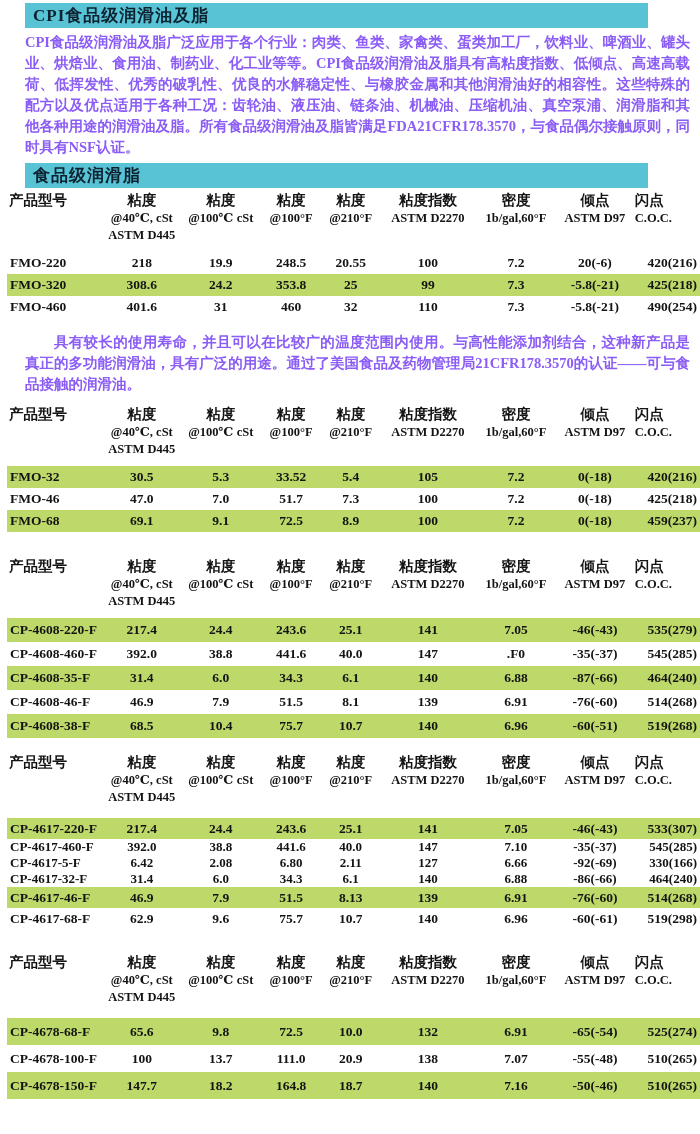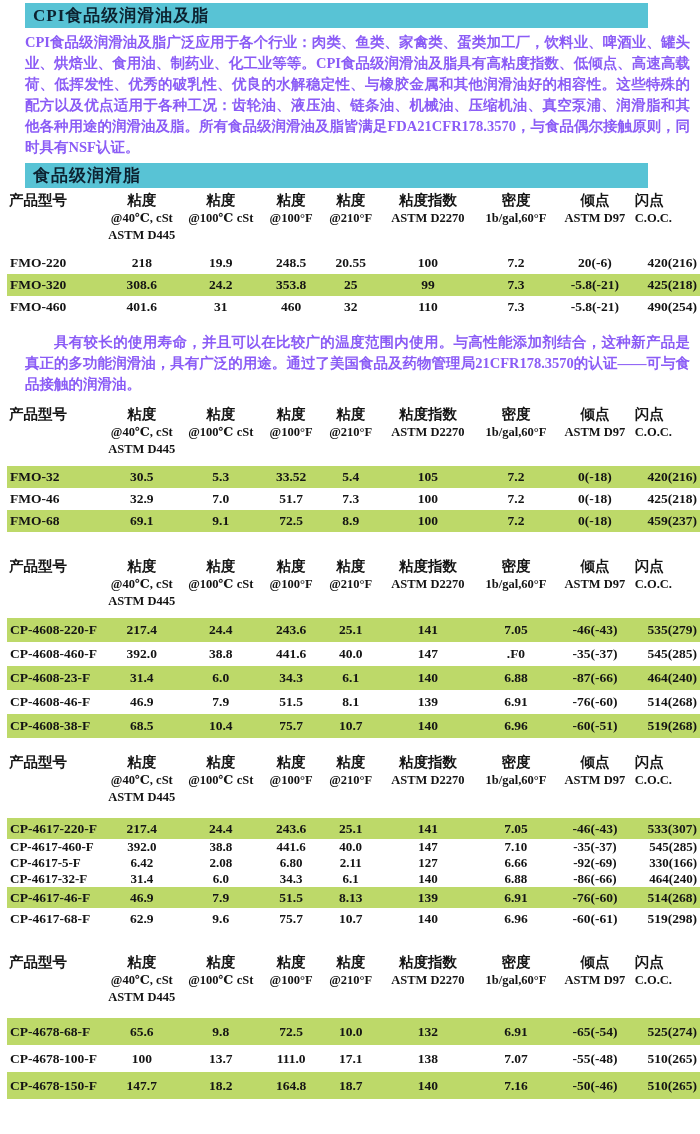--- a/index.html
+++ b/index.html
@@ -217,21 +217,21 @@
             <td>5.3</td>
             <td>33.52</td>
             <td>5.4</td>
             <td>105</td>
             <td>7.2</td>
             <td>0(-18)</td>
             <td>420(216)</td>
           </tr>
           <tr>
             <td class="model">FMO-46</td>
-            <td>32.9</td>
+            <td>47.0</td>
             <td>7.0</td>
             <td>51.7</td>
             <td>7.3</td>
             <td>100</td>
             <td>7.2</td>
             <td>0(-18)</td>
             <td>425(218)</td>
           </tr>
           <tr class="hl">
             <td class="model">FMO-68</td>
@@ -317,21 +317,21 @@
             <td>392.0</td>
             <td>38.8</td>
             <td>441.6</td>
             <td>40.0</td>
             <td>147</td>
             <td>.F0</td>
             <td>-35(-37)</td>
             <td>545(285)</td>
           </tr>
           <tr class="hl">
-            <td class="model">CP-4608-23-F</td>
+            <td class="model">CP-4608-35-F</td>
             <td>31.4</td>
             <td>6.0</td>
             <td>34.3</td>
             <td>6.1</td>
             <td>140</td>
             <td>6.88</td>
             <td>-87(-66)</td>
             <td>464(240)</td>
           </tr>
           <tr>
@@ -545,21 +545,21 @@
             <td>132</td>
             <td>6.91</td>
             <td>-65(-54)</td>
             <td>525(274)</td>
           </tr>
           <tr>
             <td class="model">CP-4678-100-F</td>
             <td>100</td>
             <td>13.7</td>
             <td>111.0</td>
-            <td>17.1</td>
+            <td>20.9</td>
             <td>138</td>
             <td>7.07</td>
             <td>-55(-48)</td>
             <td>510(265)</td>
           </tr>
           <tr class="hl">
             <td class="model">CP-4678-150-F</td>
             <td>147.7</td>
             <td>18.2</td>
             <td>164.8</td>

